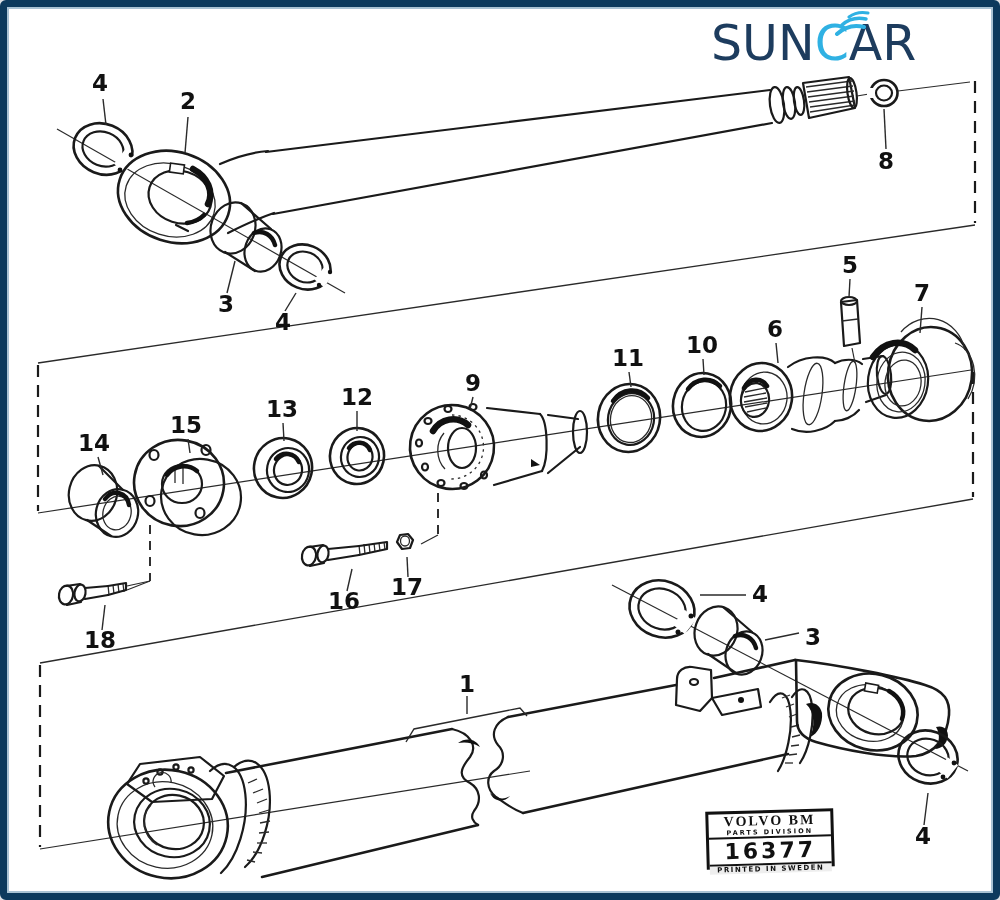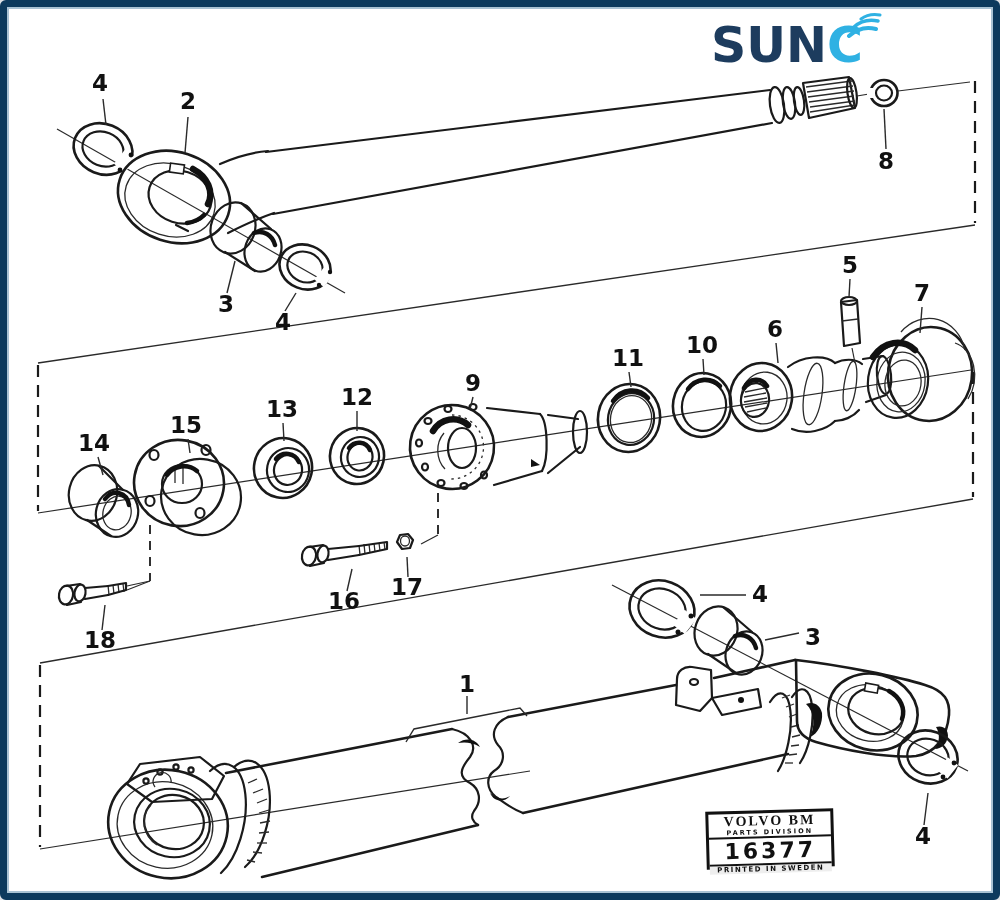--- a/index.html
+++ b/index.html
@@ -17,22 +17,22 @@
   .dash{stroke:#1a1a1a;fill:none;stroke-width:2.2;stroke-dasharray:12 8;}
   .dash2{stroke:#1a1a1a;fill:none;stroke-width:1.8;stroke-dasharray:9 7;}
   .thick{stroke:#111;fill:none;stroke-width:6.5;stroke-linecap:round;}
   .thick5{stroke:#111;fill:none;stroke-width:4.5;stroke-linecap:round;}
   .blk{fill:#111;stroke:none;}
   .wht{fill:#fff;stroke:none;}
   .co{font:bold 23px "DejaVu Sans", sans-serif;fill:#111;text-anchor:middle;}
   .leader{stroke:#2a2a2a;stroke-width:1.4;fill:none;}
   
   .logo{position:absolute;left:704px;top:8px;width:262px;height:58px;
-        font-family:"DejaVu Sans", sans-serif;font-weight:bold;font-size:49px;
-        letter-spacing:0px;display:flex;align-items:flex-end;line-height:54px;}
+        font-family:"DejaVu Sans", sans-serif;font-weight:normal;font-size:49px;
+        letter-spacing:0px;display:flex;align-items:center;line-height:54px;}
   .logo .navy{color:#1d3c5e;}
   .logo .cwrap{position:relative;color:#2fb1e3;}
   .logo .arcs{position:absolute;left:18px;top:-7px;}
   
   .stamp{position:absolute;left:699px;top:803px;width:128px;height:58px;
          border:3px solid #111;background:#fff;transform:rotate(-1.6deg);
          display:flex;flex-direction:column;box-sizing:border-box;}
   .stamp .row{display:flex;align-items:center;justify-content:center;color:#111;white-space:nowrap;}
   .st-brand{font-family:"Liberation Serif", serif;font-weight:bold;font-size:14px;letter-spacing:2px;height:15px;}
   .st-div{font-family:"DejaVu Sans", sans-serif;font-weight:bold;font-size:6.5px;letter-spacing:2px;height:8px;border-bottom:2px solid #111;}
@@ -426,20 +426,21 @@
   </g>
 </svg>
 
   <div class="logo">
     <span class="navy">SUN</span>
       <span class="cwrap"><span>C</span><svg class="arcs" width="42" height="26" viewBox="0 0 42 26">
         <path d="M4,24 Q16,13 31,17" stroke="#2fb1e3" stroke-width="4" fill="none" stroke-linecap="round"></path>
         <path d="M9,15 Q19,6 33,9" stroke="#2fb1e3" stroke-width="3.5" fill="none" stroke-linecap="round"></path>
         <path d="M16,7 Q24,1 35,3" stroke="#2fb1e3" stroke-width="3" fill="none" stroke-linecap="round"></path>
       </svg></span>
+      <span class="navy">AR</span>
   </div>
 
   <div class="stamp">
     <div class="row st-brand">VOLVO BM</div>
     <div class="row st-div">PARTS DIVISION</div>
     <div class="row st-num">16377</div>
     <div class="row st-foot">PRINTED IN SWEDEN</div>
   </div>
 
 </div>

